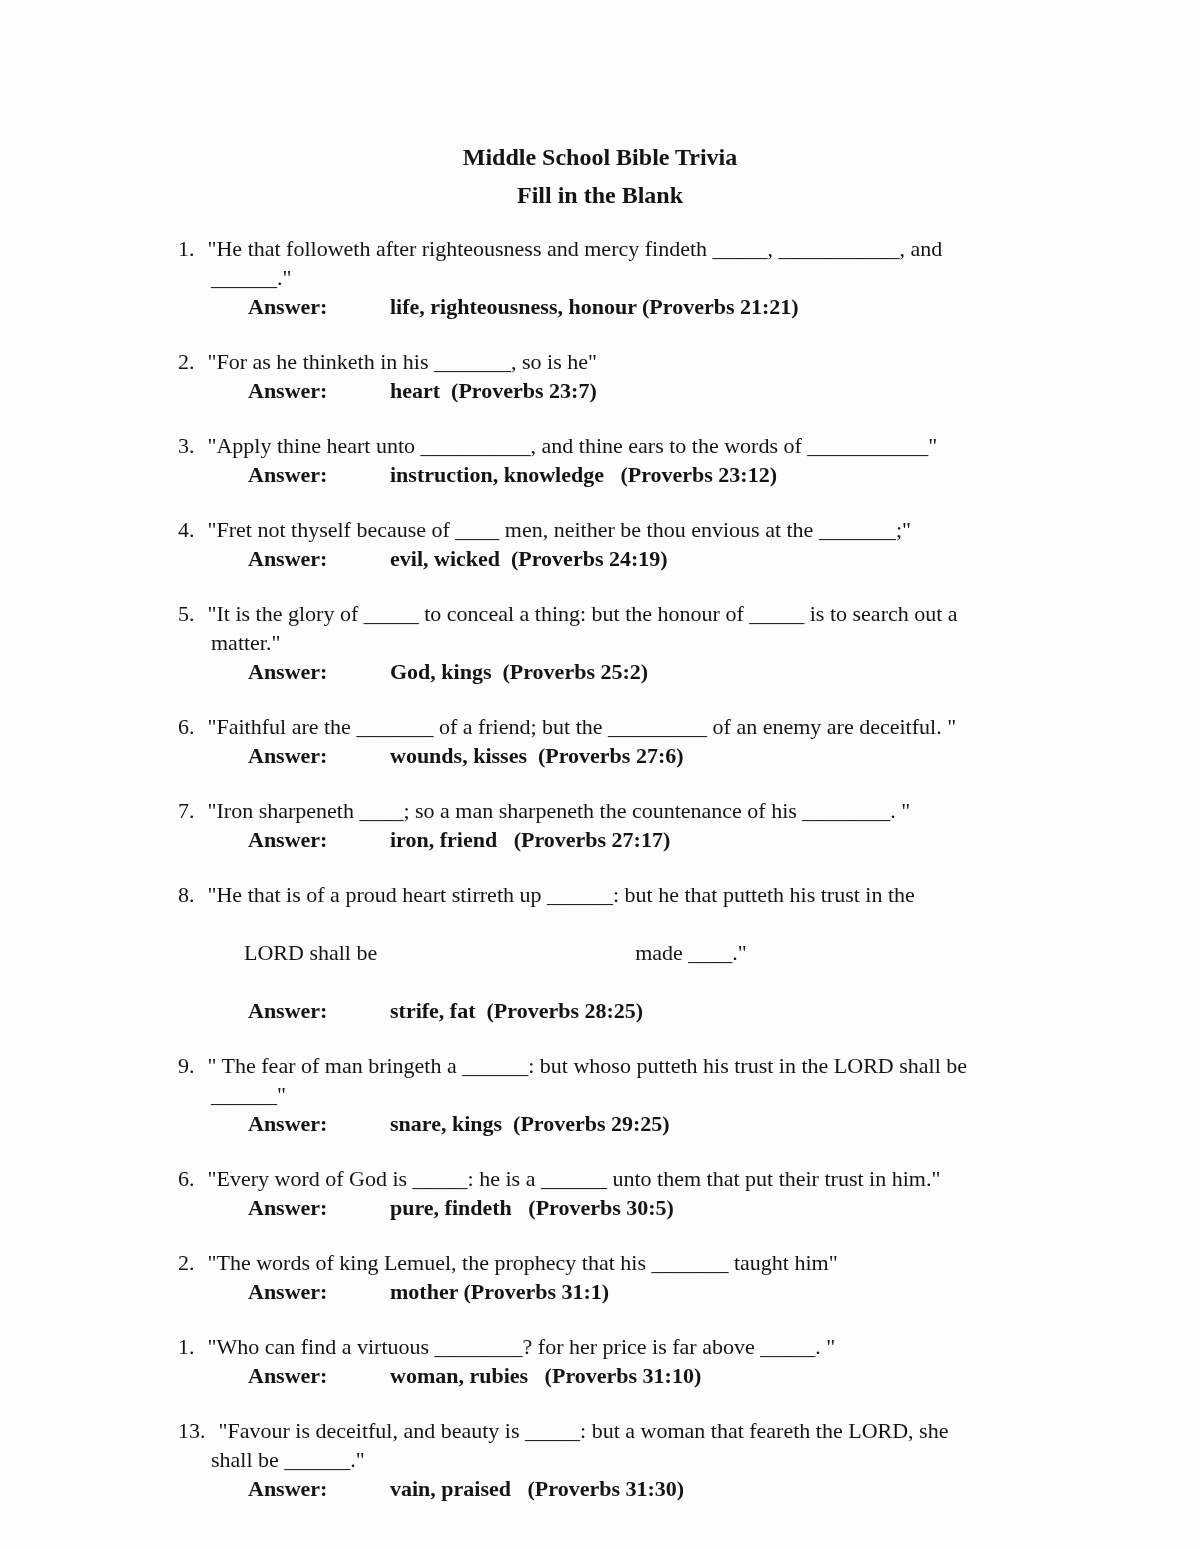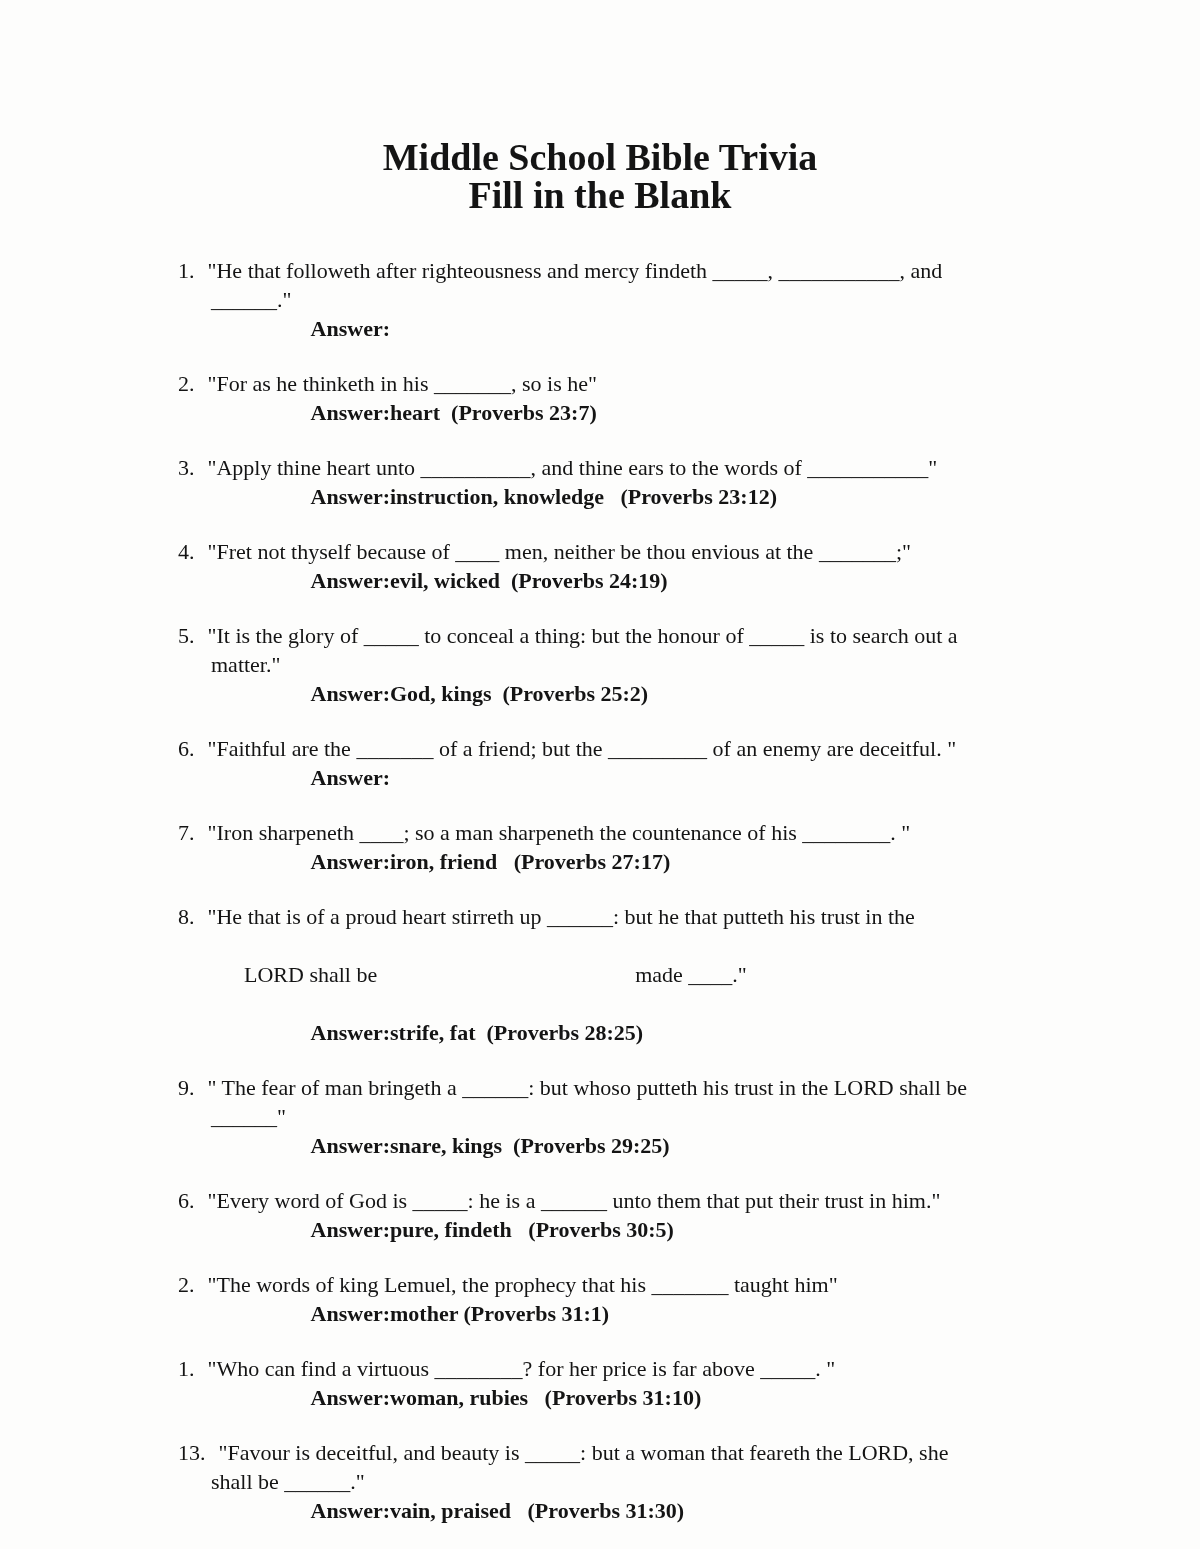--- a/index.html
+++ b/index.html
@@ -16,23 +16,23 @@
     font-family: "Liberation Serif", "DejaVu Serif", serif;
     font-size: 22px;
     line-height: 29px;
     box-sizing: border-box;
     padding: 138px 80px 40px 178px;
     overflow: hidden;
   }
   .title {
     text-align: center;
     font-weight: bold;
-    font-size: 38px;
+    font-size: 24px;
     line-height: 38px;
-    margin: 0 98px 42px 0; 
+    margin: 0 98px 20px 0; 
   }
   .question {
     margin-bottom: 26px;
   }
   .q-line {
     white-space: pre;
   }
   .q-first {
     display: flex;
     align-items: baseline;
@@ -50,21 +50,20 @@
   }
   .q8-gap {
     display: inline-block;
     width: 258px;
   }
   .a-line {
     display: flex;
     align-items: baseline;
     margin-left: 70px;
     font-weight: bold;
-    text-align: right;
   }
   .a-label {
     flex: 0 0 142px;
     white-space: pre;
   }
   .a-text {
     white-space: pre;
   }
 </style>
 </head>
@@ -78,20 +77,21 @@
   </div>
 
   <div class="question">
     <div class="q-line q-first">
       <span class="q-num">1.</span>
       <span class="q-text">"He that followeth after righteousness and mercy findeth _____, ___________, and</span>
     </div>
     <div class="q-line q-cont">______."</div>
     <div class="a-line">
       <span class="a-label">Answer:</span>
+      <span class="a-text">life, righteousness, honour (Proverbs 21:21)</span>
     </div>
   </div>
 
   <div class="question">
     <div class="q-line q-first">
       <span class="q-num">2.</span>
       <span class="q-text">"For as he thinketh in his _______, so is he"</span>
     </div>
     <div class="a-line">
       <span class="a-label">Answer:</span>
@@ -133,20 +133,21 @@
     </div>
   </div>
 
   <div class="question">
     <div class="q-line q-first">
       <span class="q-num">6.</span>
       <span class="q-text">"Faithful are the _______ of a friend; but the _________ of an enemy are deceitful. "</span>
     </div>
     <div class="a-line">
       <span class="a-label">Answer:</span>
+      <span class="a-text">wounds, kisses  (Proverbs 27:6)</span>
     </div>
   </div>
 
   <div class="question">
     <div class="q-line q-first">
       <span class="q-num">7.</span>
       <span class="q-text">"Iron sharpeneth ____; so a man sharpeneth the countenance of his ________. "</span>
     </div>
     <div class="a-line">
       <span class="a-label">Answer:</span>

